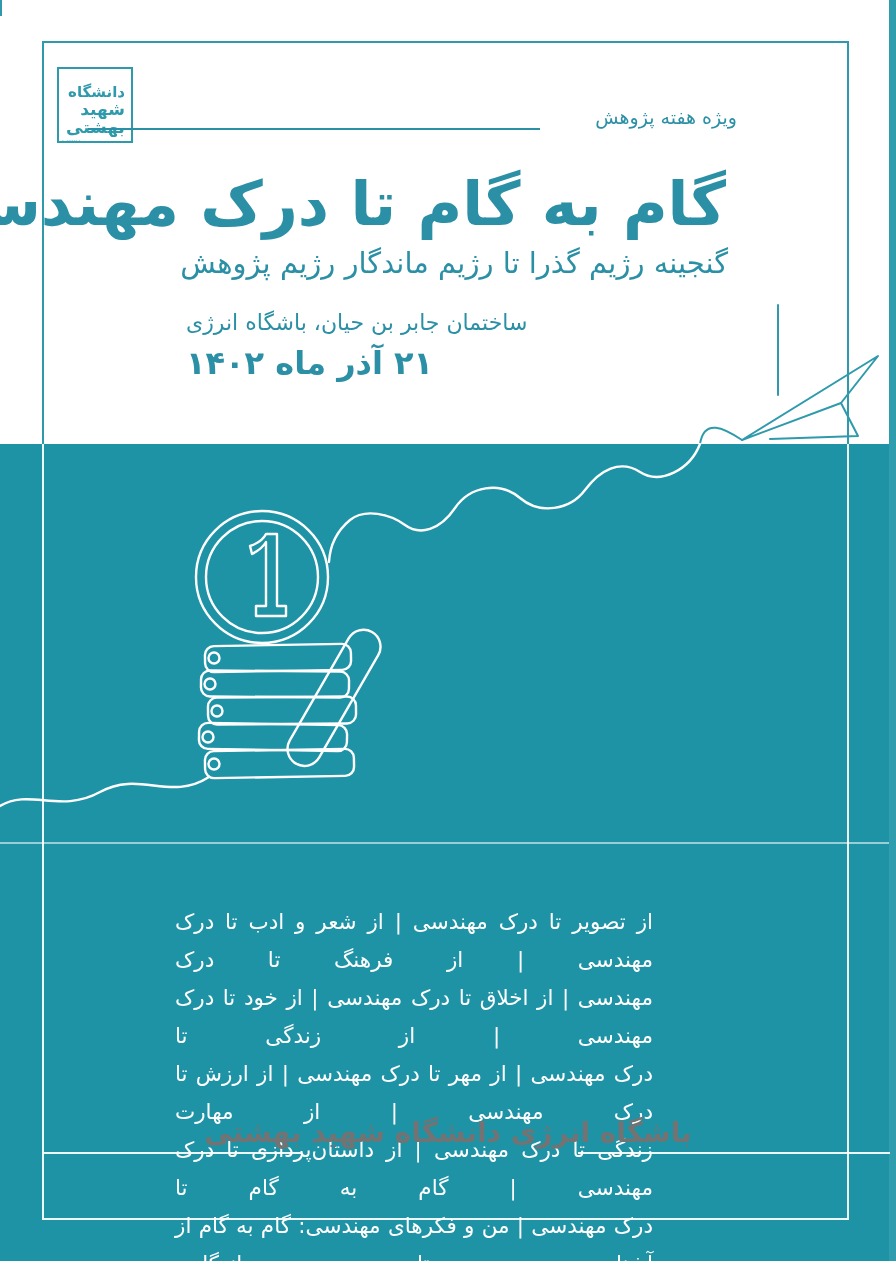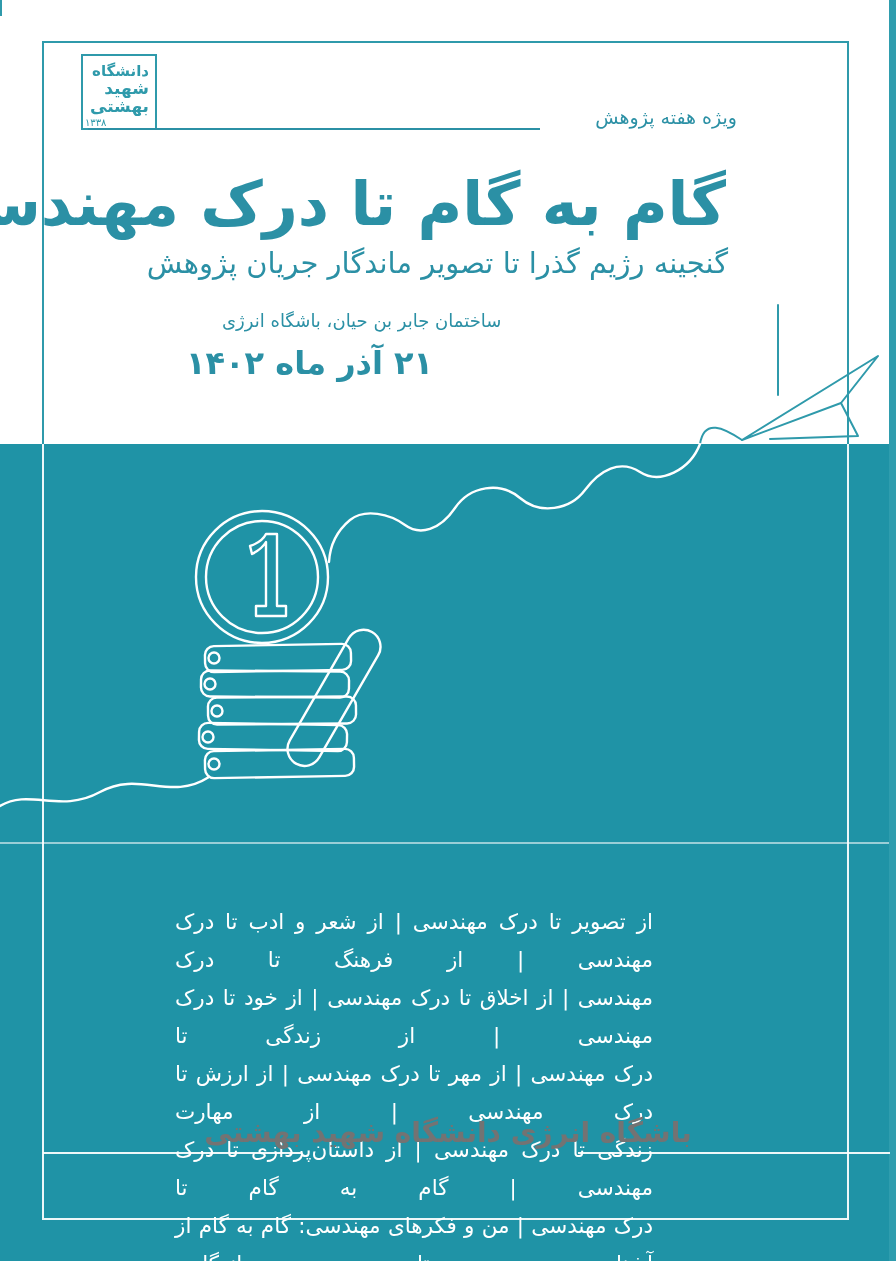--- a/index.html
+++ b/index.html
@@ -21,25 +21,25 @@
   .edge-strip{right:0;top:0;width:7px;height:1261px;background:var(--strip);}
   .corner-mark{left:0;top:0;width:2px;height:16px;background:var(--frame-teal);}
   .frame-top{left:42px;top:41px;width:803px;height:403px;border:2px solid var(--frame-teal);border-bottom:none;}
   .frame-bottom{left:42px;top:444px;width:803px;height:774px;border:2px solid var(--line-white);border-top:none;}
   .rtl{direction:rtl;unicode-bidi:plaintext;white-space:nowrap;color:var(--teal-ink);}
   .badge{right:159px;top:106px;font-size:19px;letter-spacing:0;}
   .badge-line{left:88px;top:128px;width:452px;height:2px;background:var(--teal-ink);}
   .title{right:170px;top:168px;font-size:61px;font-weight:bold;}
   .subtitle{right:168px;top:246px;font-size:29px;}
   .subtitle b{font-weight:normal;}
-  .venue{left:186px;top:310px;font-size:18px;margin-left:36px;}
+  .venue{left:186px;top:310px;font-size:22px;}
   .date{left:186px;top:344px;font-size:32px;font-weight:bold;}
-  .logo{left:57px;top:54px;width:76px;height:76px;border:2.5px solid var(--frame-teal);
+  .logo{left:57px;top:67px;width:76px;height:76px;border:2.5px solid var(--frame-teal);
         box-sizing:border-box;color:var(--frame-teal);direction:rtl;text-align:right;
-        padding:8px 6px 2px 2px;overflow:hidden;margin-left:24px;}
+        padding:16px 6px 2px 2px;overflow:hidden;}
   .logo .l1{font-size:15px;font-weight:bold;line-height:1.05;}
   .logo .l2,.logo .l3{font-size:17px;font-weight:bold;line-height:1.05;}
   .logo .yr{font-size:10px;text-align:left;margin-top:2px;letter-spacing:1px;}
   .topics{left:175px;top:903px;width:478px;direction:rtl;color:#ffffff;
           font-size:21.5px;line-height:38px;}
   .topic-line{text-align:justify;text-align-last:justify;white-space:normal;}
   .footer-caption{left:0;right:0;top:1116px;text-align:center;color:#737373;
                   font-size:28px;font-weight:bold;direction:rtl;}
   .footer-line-left{left:43px;top:1152px;width:258px;height:2px;background:var(--line-white);}
   .footer-line-right{left:578px;top:1152px;width:312px;height:2px;background:var(--line-white);}
@@ -96,21 +96,21 @@
     <div class="l2">شهید</div>
     <div class="l3">بهشتی</div>
     <div class="yr">۱۳۳۸</div>
   </div>
 
   <div class="abs rtl badge">ویژه هفته پژوهش</div>
   <div class="abs badge-line"></div>
 
   <div class="abs rtl title">گام به گام تا درک مهندسی</div>
 
-  <div class="abs rtl subtitle"><span>گنجینه رژیم گذرا تا تصویر ماندگار جریان </span><b>پژوهش</b></div>
+  <div class="abs rtl subtitle"><span>گنجینه رژیم گذرا تا رژیم ماندگار رژیم </span><b>پژوهش</b></div>
 
   <div class="abs rtl venue">ساختمان جابر بن حیان، باشگاه انرژی</div>
   <div class="abs rtl date">۲۱ آذر ماه ۱۴۰۲</div>
 
   <div class="abs topics">
     <div class="topic-line">از تصویر تا درک مهندسی | از شعر و ادب تا درک مهندسی | از فرهنگ تا درک</div>
     <div class="topic-line">مهندسی | از اخلاق تا درک مهندسی | از خود تا درک مهندسی | از زندگی تا</div>
     <div class="topic-line">درک مهندسی | از مهر تا درک مهندسی | از ارزش تا درک مهندسی | از مهارت</div>
     <div class="topic-line">زندگی تا درک مهندسی | از داستان‌پردازی تا درک مهندسی | گام به گام تا</div>
     <div class="topic-line">درک مهندسی | من و فکرهای مهندسی: گام به گام از آشنایی تا ماندگاری</div>

